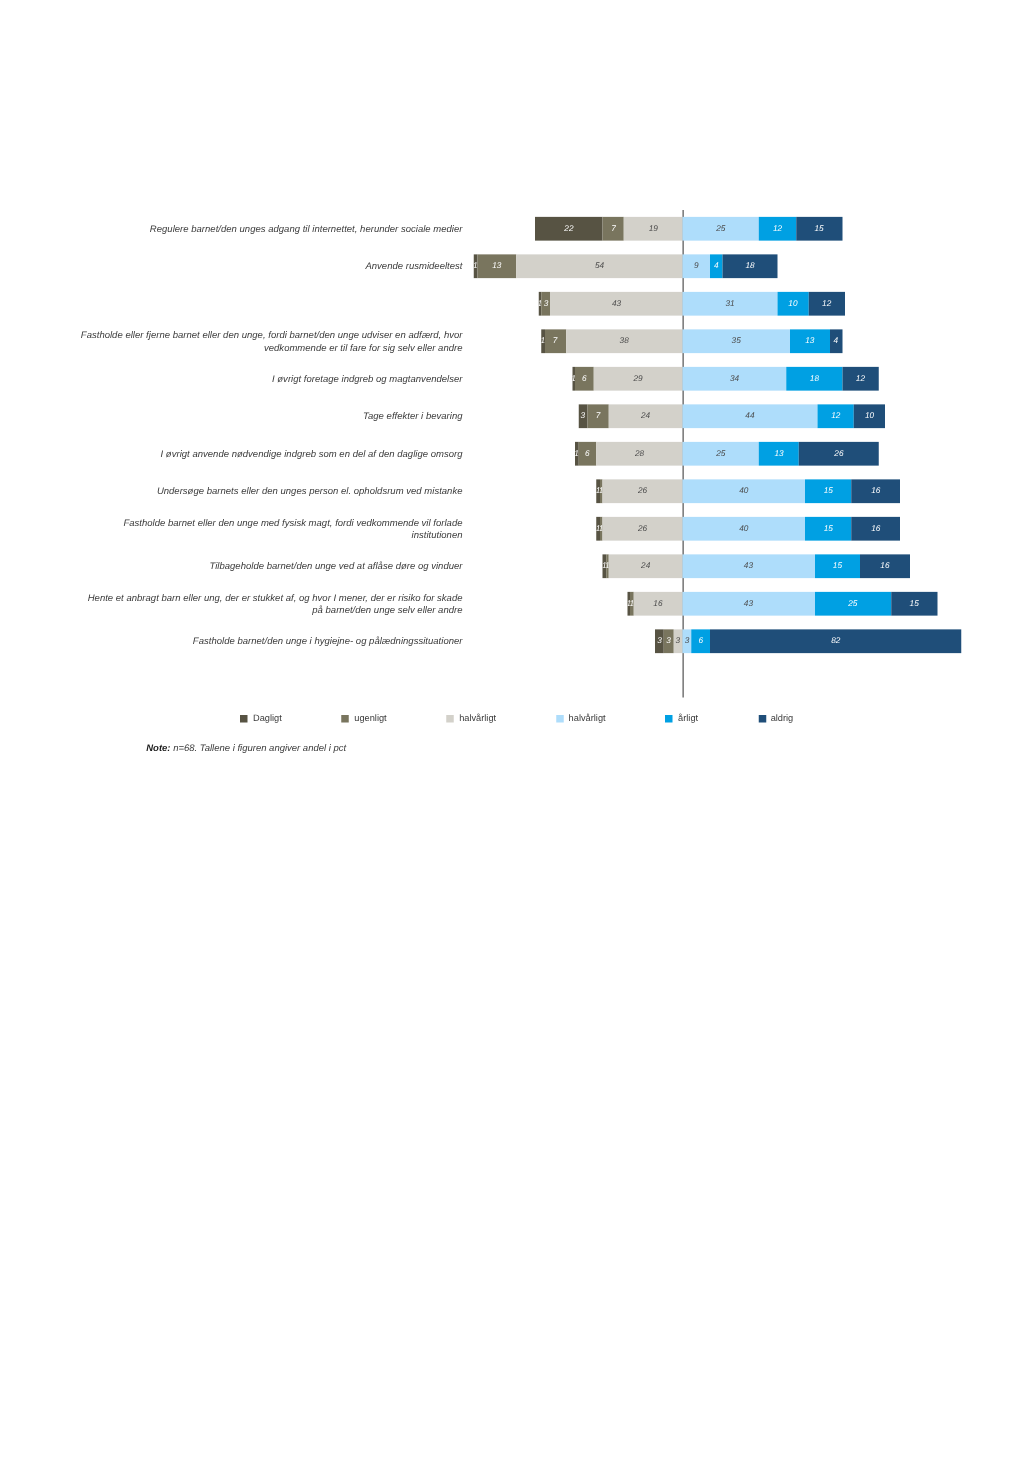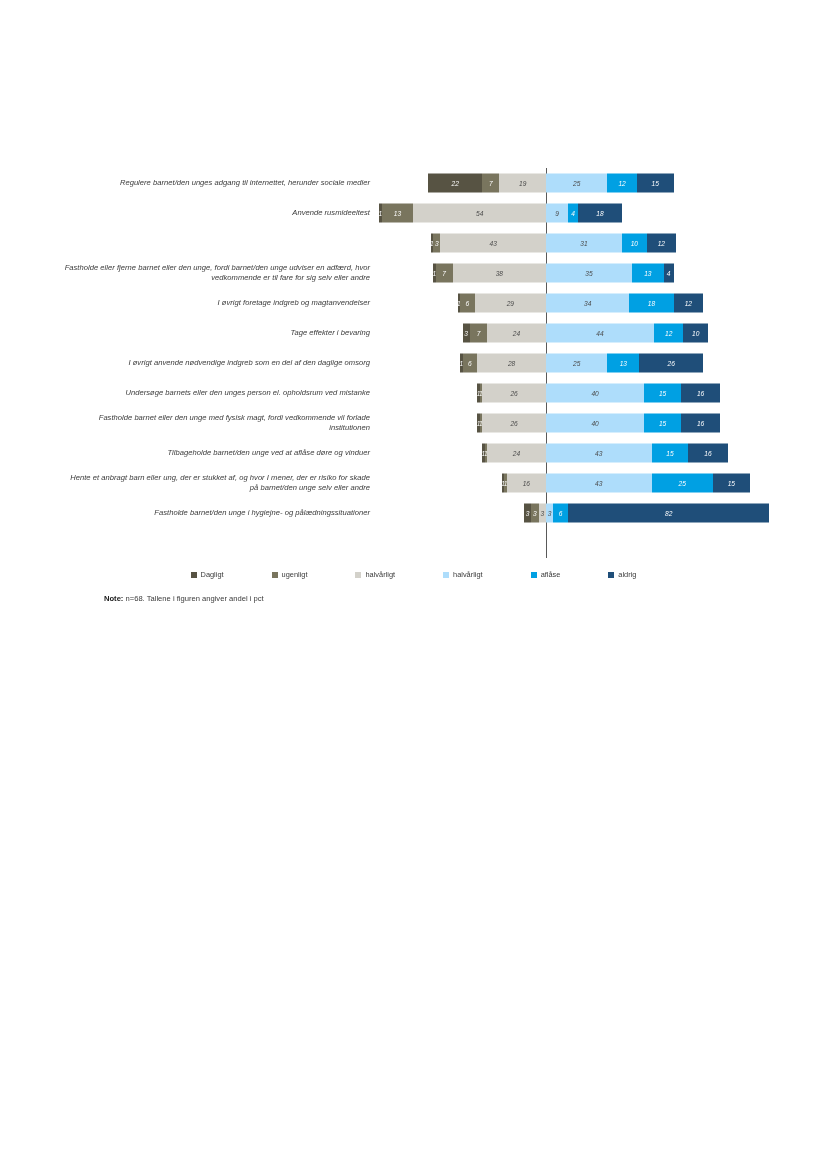--- a/index.html
+++ b/index.html
@@ -107,24 +107,25 @@
   }
   .legend-swatch {
     width: 6px;
     height: 6px;
     display: inline-block;
   }
 
   
   #note {
     position: absolute;
-    left: 104px;
+    left: 117px;
     top: 594px;
     font-size: 7.6px;
     color: #3a3a3a;
+    font-style: italic;
   }
   #note b { color: #1a1a1a; }
 </style>
 </head>
 <body>
 
 <div id="figure">
 
   <div id="axis-line" style="left: 546px; height: 390px;"></div>
 
@@ -442,21 +443,21 @@
       <div class="legend-item">
         <span class="legend-swatch" style="background: rgb(211, 209, 202);"></span>
         <span>halvårligt</span>
       </div>
       <div class="legend-item">
         <span class="legend-swatch" style="background: rgb(174, 221, 251);"></span>
         <span>halvårligt</span>
       </div>
       <div class="legend-item">
         <span class="legend-swatch" style="background: rgb(0, 160, 227);"></span>
-        <span>aflåse</span>
+        <span>årligt</span>
       </div>
       <div class="legend-item">
         <span class="legend-swatch" style="background: rgb(31, 78, 121);"></span>
         <span>aldrig</span>
       </div>
     </div>
 
   <div id="note">
     <b>Note:</b><span> n=68. Tallene i figuren angiver andel i pct</span>
   </div>

